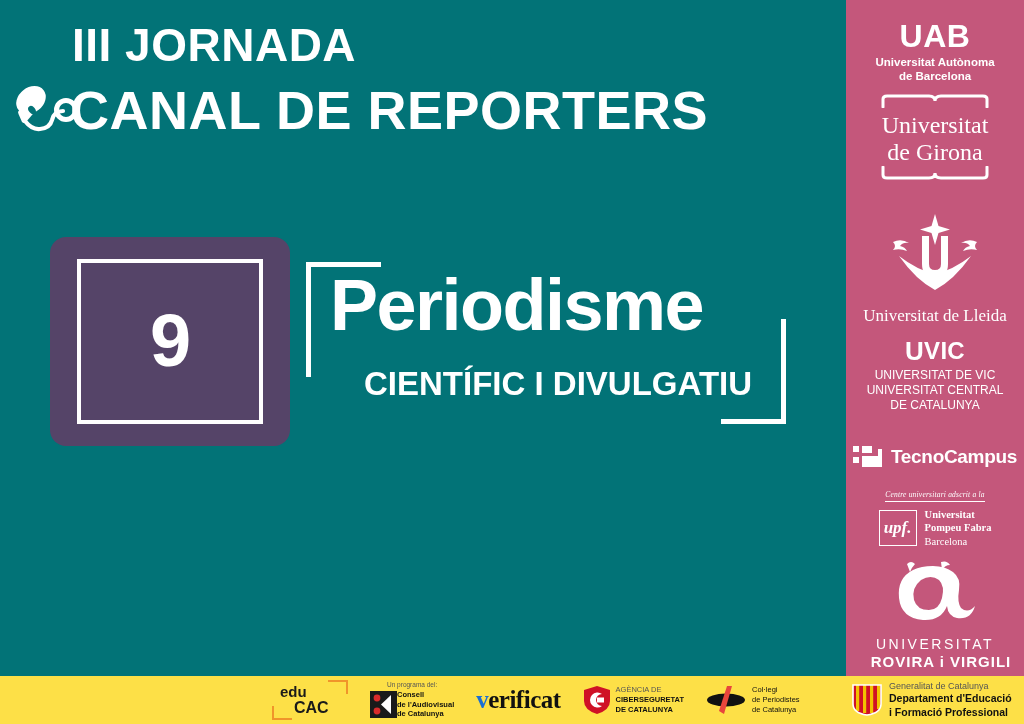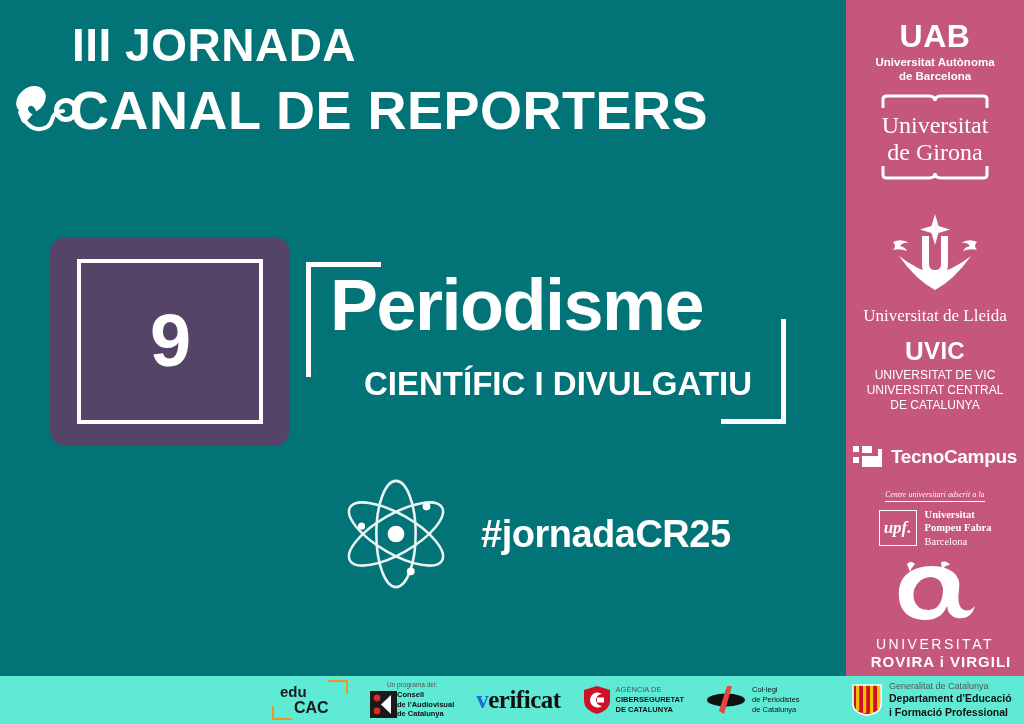--- a/index.html
+++ b/index.html
@@ -234,21 +234,21 @@
   }
   .urv-name2 {
     font-weight: 700; font-size: 15px; letter-spacing: 1px; line-height: 1.2; padding-left: 12px;
   }
 
   
   #footer-bar {
     position: absolute;
     left: 0; top: 676px;
     width: 1024px; height: 48px;
-    background: #5eead4;
+    background: #fde047;
   }
   #footer-partners {
     position: absolute;
     left: 272px; top: 0;
     height: 48px;
     display: flex;
     align-items: center;
     gap: 22px;
   }
   .fp { display: flex; align-items: center; }
@@ -324,34 +324,20 @@
     </div>
   </div>
 
   <div id="title-block">
     <div id="bracket-tl"></div>
     <div id="bracket-br"></div>
     <div id="title-main">Periodisme</div>
     <div id="title-sub">CIENTÍFIC I DIVULGATIU</div>
   </div>
 
-  <div id="atom-row">
-    <svg id="atom-icon" viewBox="0 0 120 120">
-      <g stroke="#ffffff" stroke-width="2.6" fill="none" opacity="0.92">
-        <ellipse cx="60" cy="60" rx="20" ry="54"></ellipse>
-        <ellipse cx="60" cy="60" rx="20" ry="54" transform="rotate(60 60 60)"></ellipse>
-        <ellipse cx="60" cy="60" rx="20" ry="54" transform="rotate(120 60 60)"></ellipse>
-      </g>
-      <circle cx="60" cy="60" r="8.5" fill="#ffffff"></circle>
-      <circle cx="91" cy="32" r="4" fill="#ffffff"></circle>
-      <circle cx="25" cy="52" r="3.6" fill="#ffffff"></circle>
-      <circle cx="75" cy="98" r="4" fill="#ffffff"></circle>
-    </svg>
-    <div id="hashtag">#jornadaCR25</div>
-  </div>
 
   <div id="logo-sidebar">
 
     <div class="logo-block" style="top:20px;">
       <div class="uab-acronym">UAB</div>
       <div class="uab-name">
         <div>Universitat Autònoma</div>
         <div>de Barcelona</div>
       </div>
     </div>

